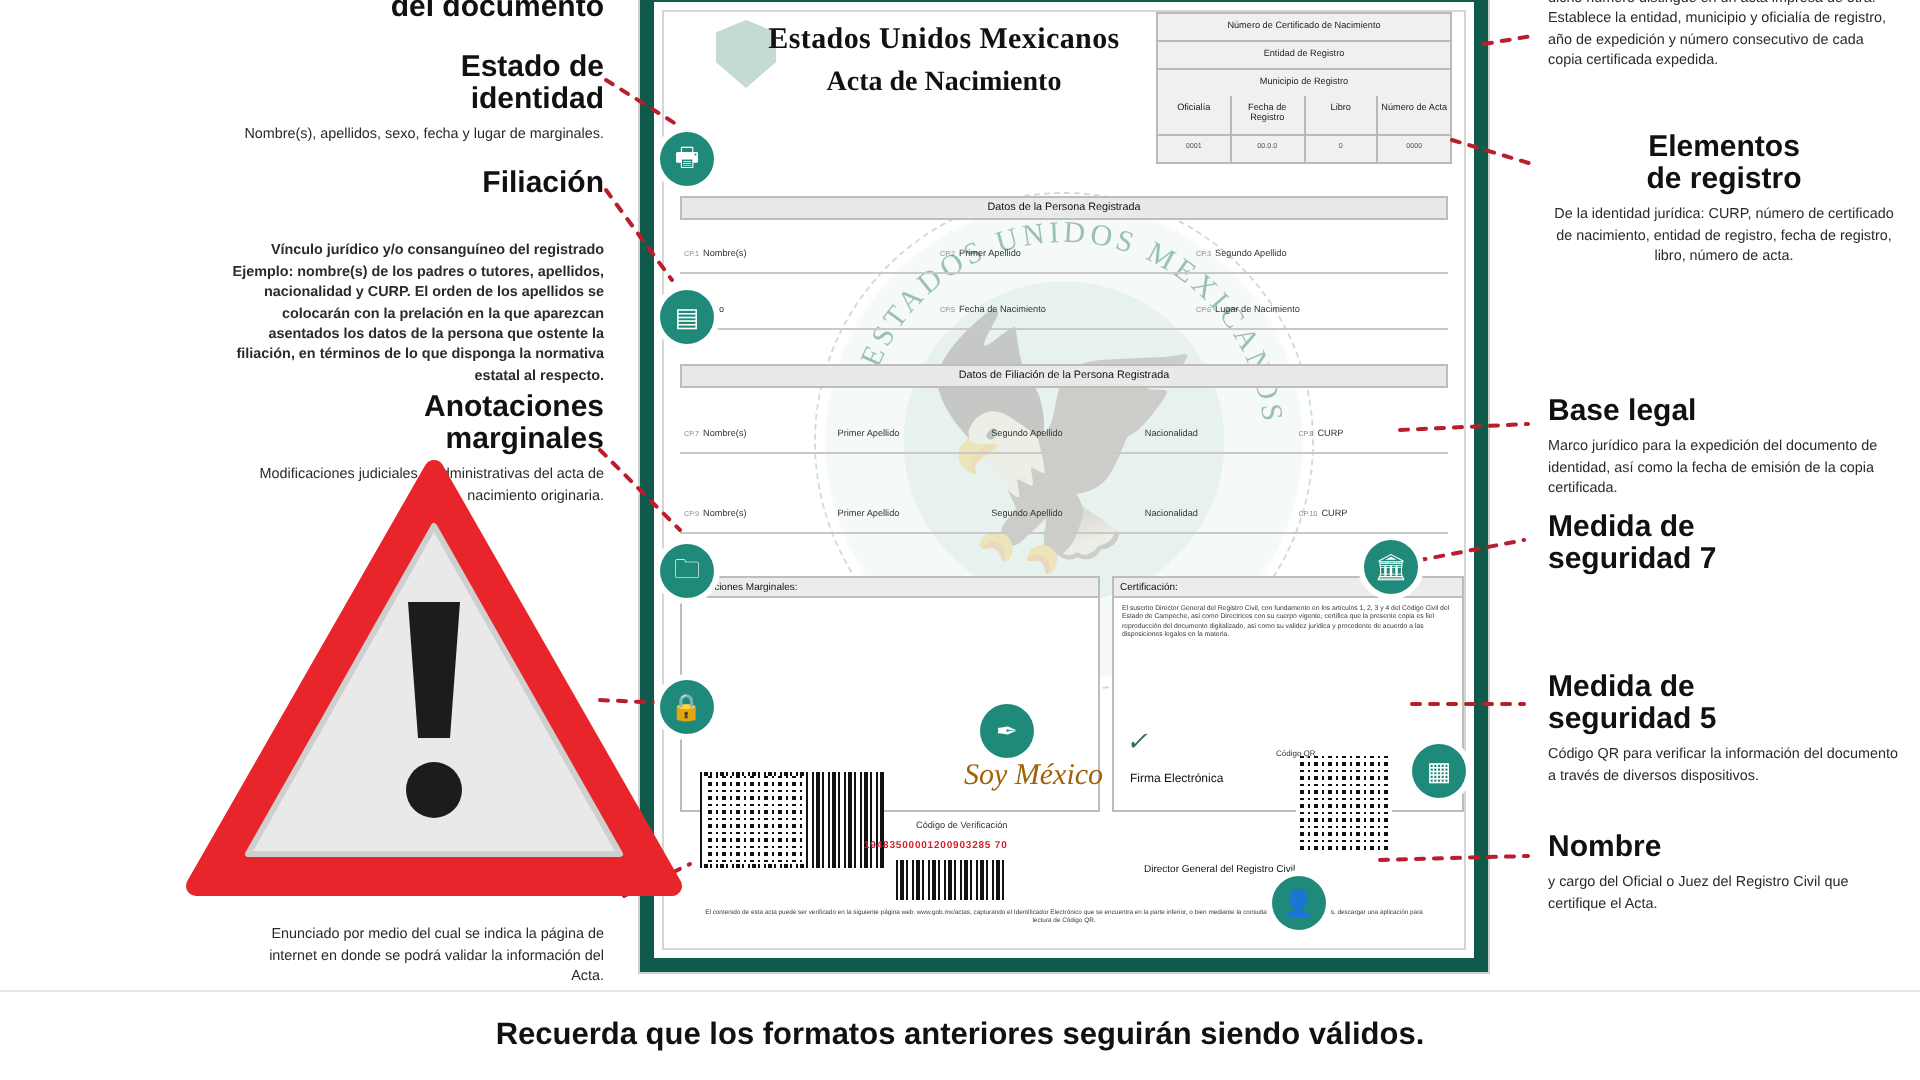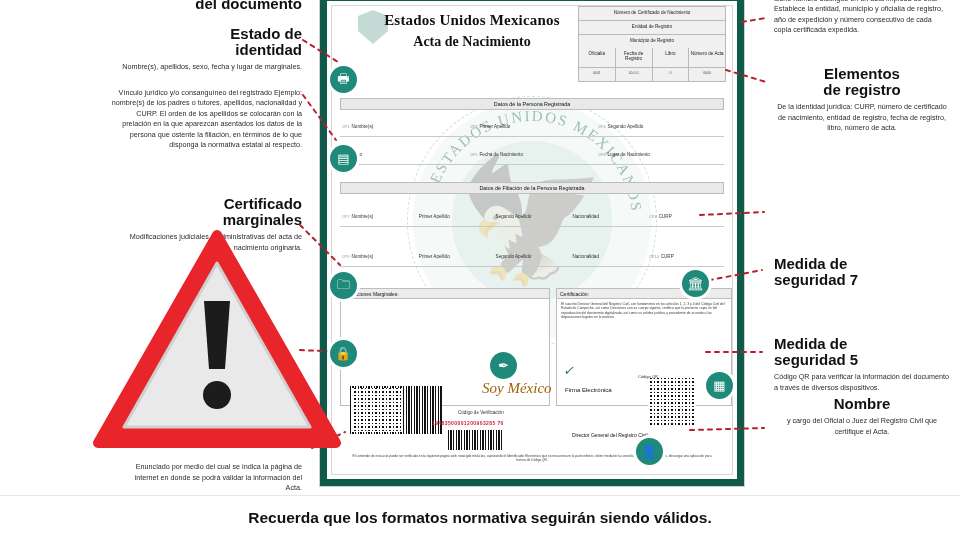--- a/index.html
+++ b/index.html
@@ -327,68 +327,73 @@
     <h3>del documento</h3>
   </div>
 
   <div class="callout left-col" style="left:120px;top:26px;width:182px;">
     <h3>Estado de</h3>
     <h3 style="margin-top:-3px;">identidad</h3>
     <p style="margin-top:4px;">Nombre(s), apellidos, sexo, fecha y lugar de marginales.</p>
   </div>
 
   <div class="callout left-col" style="left:110px;top:84px;width:192px;">
-    <p style="margin-top:4px;">Vínculo jurídico y/o consanguíneo del registrado Ejemplo: nombre(s) de los padres o tutores, apellidos, nacionalidad y CURP. El orden de los apellidos se colocarán con la prelación en la que aparezcan asentados los datos de la persona que ostente la filiación, en términos de lo que disponga la normativa estatal al respecto.</p>
+    <h3>Filiación</h3>
+    <p style="margin-top:20px;font-weight:bold;">Vínculo jurídico y/o consanguíneo del registrado Ejemplo: nombre(s) de los padres o tutores, apellidos, nacionalidad y CURP. El orden de los apellidos se colocarán con la prelación en la que aparezcan asentados los datos de la persona que ostente la filiación, en términos de lo que disponga la normativa estatal al respecto.</p>
   </div>
 
   <div class="callout left-col" style="left:118px;top:196px;width:184px;">
-    <h3>Certificado</h3>
+    <h3>Anotaciones</h3>
     <h3 style="margin-top:-3px;">marginales</h3>
     <p style="margin-top:4px;">Modificaciones judiciales o administrativas del acta de nacimiento originaria.</p>
   </div>
 
   <div class="callout left-col" style="left:118px;top:430px;width:184px;">
     <h3>Leyenda de</h3>
     <p style="margin-top:16px;">Enunciado por medio del cual se indica la página de internet en donde se podrá validar la información del Acta.</p>
   </div>
 
   <div class="callout right-col" style="left:774px;top:-6px;width:172px;">
     <p>dicho número distingue en un acta impresa de otra. Establece la entidad, municipio y oficialía de registro, año de expedición y número consecutivo de cada copia certificada expedida.</p>
   </div>
 
   <div class="callout right-col" style="left:774px;top:66px;width:176px;text-align:center;">
     <h3>Elementos</h3>
     <h3 style="margin-top:-3px;">de registro</h3>
     <p style="margin-top:4px;">De la identidad jurídica: CURP, número de certificado de nacimiento, entidad de registro, fecha de registro, libro, número de acta.</p>
   </div>
 
+  <div class="callout right-col" style="left:774px;top:198px;width:176px;">
+    <h3>Base legal</h3>
+    <p style="margin-top:4px;">Marco jurídico para la expedición del documento de identidad, así como la fecha de emisión de la copia certificada.</p>
+  </div>
 
   <div class="callout right-col" style="left:774px;top:256px;width:176px;">
     <h3>Medida de</h3>
     <h3 style="margin-top:-3px;">seguridad 7</h3>
   </div>
 
   <div class="callout right-col" style="left:774px;top:336px;width:176px;">
     <h3>Medida de</h3>
     <h3 style="margin-top:-3px;">seguridad 5</h3>
     <p style="margin-top:4px;">Código QR para verificar la información del documento a través de diversos dispositivos.</p>
   </div>
 
-  <div class="callout right-col" style="left:774px;top:396px;width:176px;text-align:center;">
+  <div class="callout right-col" style="left:774px;top:416px;width:176px;">
     <h3>Nombre</h3>
     <p style="margin-top:4px;">y cargo del Oficial o Juez del Registro Civil que certifique el Acta.</p>
   </div>
 
   <div class="warning">
     <svg viewBox="0 0 250 222">
       <path d="M125 6 L244 214 L6 214 Z" fill="#e8252b" stroke="#e8252b" stroke-width="10" stroke-linejoin="round"></path>
       <path d="M125 34 L218 198 L32 198 Z" fill="#e9e9e9" stroke="#cfcfcf" stroke-width="3" stroke-linejoin="round"></path>
       <path d="M112 72 L138 72 L133 140 L117 140 Z" fill="#1c1c1c"></path>
       <circle cx="125" cy="166" r="14" fill="#1c1c1c"></circle>
     </svg>
   </div>
 
   <div class="rule-top"></div>
   <div class="bottom-banner">
-    <span>Recuerda que los formatos normativa seguirán siendo válidos.</span>
+    <span>Recuerda que los formatos anteriores seguirán siendo válidos.</span>
   </div>
 
 </div>
 
 </body></html>

